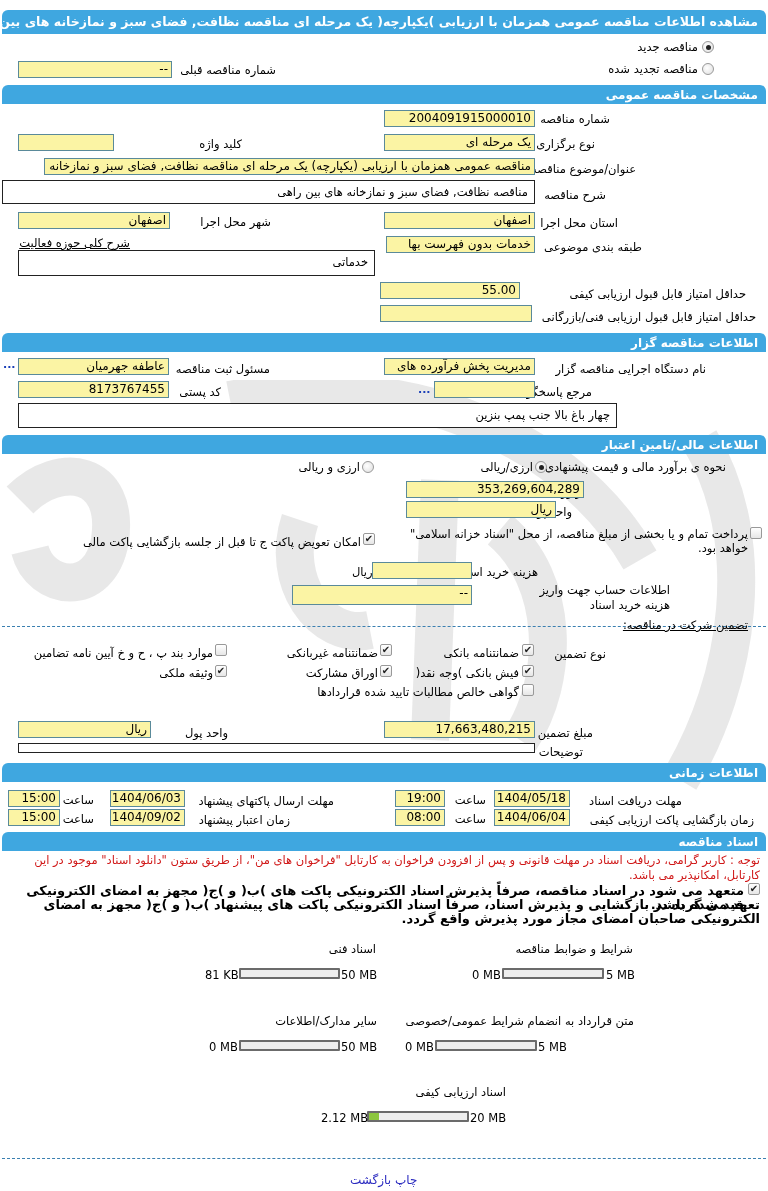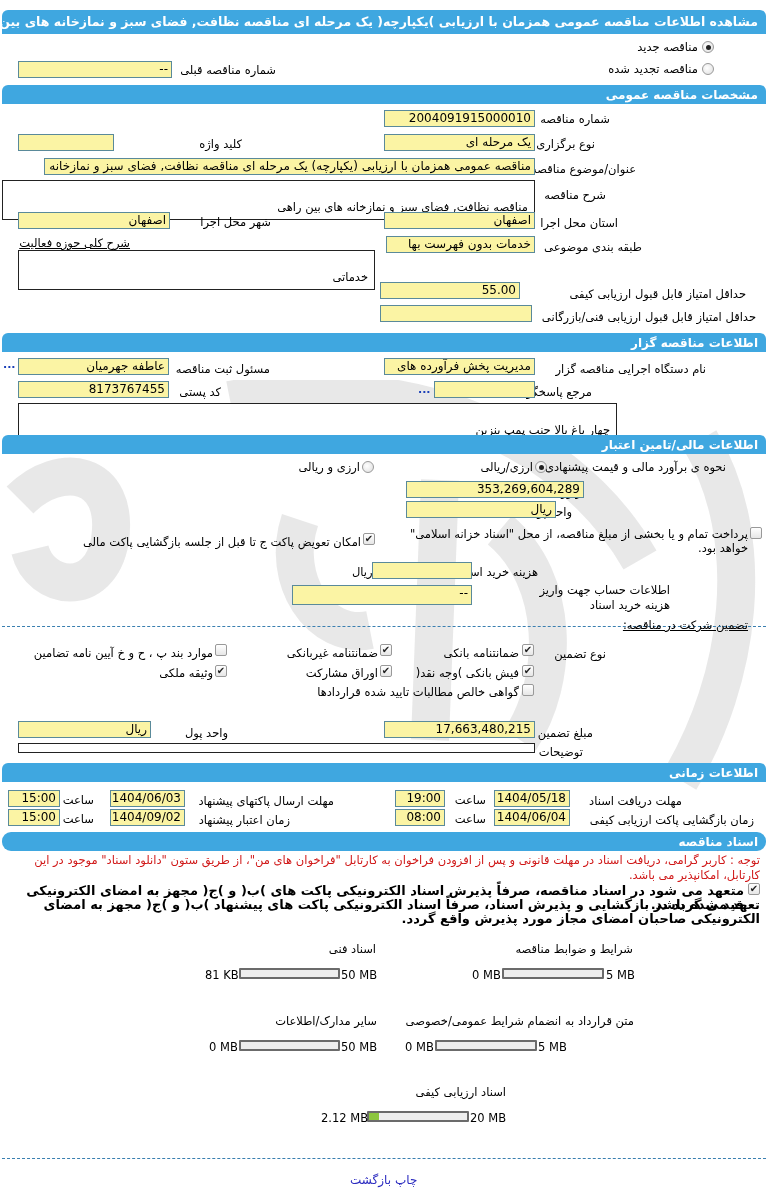--- a/index.html
+++ b/index.html
@@ -17,21 +17,21 @@
   }
   .hdr.top { height: 24px; line-height: 22px; font-size: 12.5px; }
   .lbl { position: absolute; white-space: nowrap; font-size: 11.5px; }
   .inp {
     position: absolute; height: 17px; background: #fbf4a4; border: 1px solid #5a8a9a;
     font-size: 12px; line-height: 15px; padding: 0 3px; white-space: nowrap; overflow: hidden;
     text-align: right; color: #000;
   }
   .box {
     position: absolute; background: #fff; border: 1px solid #222; font-size: 11.5px;
-    padding: 19px 6px; overflow: hidden; white-space: nowrap;
+    padding: 4px 6px; overflow: hidden; white-space: nowrap;
   }
   .radio {
     position: absolute; width: 12px; height: 12px; border-radius: 50%;
     border: 1px solid #999; background: radial-gradient(circle at 40% 40%, #fff, #ddd);
   }
   .radio.on::after {
     content: ""; position: absolute; left: 2.5px; top: 2.5px; width: 5px; height: 5px;
     border-radius: 50%; background: #222;
   }
   .chk {
@@ -187,21 +187,21 @@
 
 <div class="lbl" style="right:14px;top:813px;">زمان بازگشایی پاکت ارزیابی کیفی</div>
 <div class="inp" style="left:494px;top:809px;width:76px;">1404/06/04</div>
 <div class="lbl" style="right:282px;top:812px;">ساعت</div>
 <div class="inp" style="left:395px;top:809px;width:50px;">08:00</div>
 <div class="lbl" style="right:478px;top:813px;">زمان اعتبار پیشنهاد</div>
 <div class="inp" style="left:110px;top:809px;width:75px;">1404/09/02</div>
 <div class="lbl" style="right:674px;top:812px;">ساعت</div>
 <div class="inp" style="left:8px;top:809px;width:52px;">15:00</div>
 
-<div class="hdr" style="top:832px;border-radius:9px;">اسناد مناقصه</div>
+<div class="hdr" style="top:832px;">اسناد مناقصه</div>
 
 <div class="red" style="right:8px;top:853px;width:752px;">توجه : کاربر گرامی، دریافت اسناد در مهلت قانونی و پس از افزودن فراخوان به کارتابل "فراخوان های من"، از طریق ستون "دانلود اسناد" موجود در این کارتابل، امکانپذیر می باشد.</div>
 <div class="chk" style="right:8px;top:883px;">✔</div>
 <div class="bold" style="right:24px;top:884px;width:736px;">متعهد می شود در اسناد مناقصه، صرفاً پذیرش اسناد الکترونیکی پاکت های )ب( و )ج( مجهز به امضای الکترونیکی قید شده باشد.</div>
 <div class="bold" style="right:8px;top:898px;width:752px;">تعهد می گردد در بازگشایی و پذیرش اسناد، صرفاً اسناد الکترونیکی پاکت های پیشنهاد )ب( و )ج( مجهز به امضای الکترونیکی صاحبان امضای مجاز مورد پذیرش واقع گردد.</div>
 
 <div class="lbl" style="right:135px;top:942px;">شرایط و ضوابط مناقصه</div>
 <div class="size" style="left:606px;top:968px;">5 MB</div>
 <div class="bar" style="left:502px;top:968px;width:102px;">
     <div class="fill" style="width:0%"></div>

